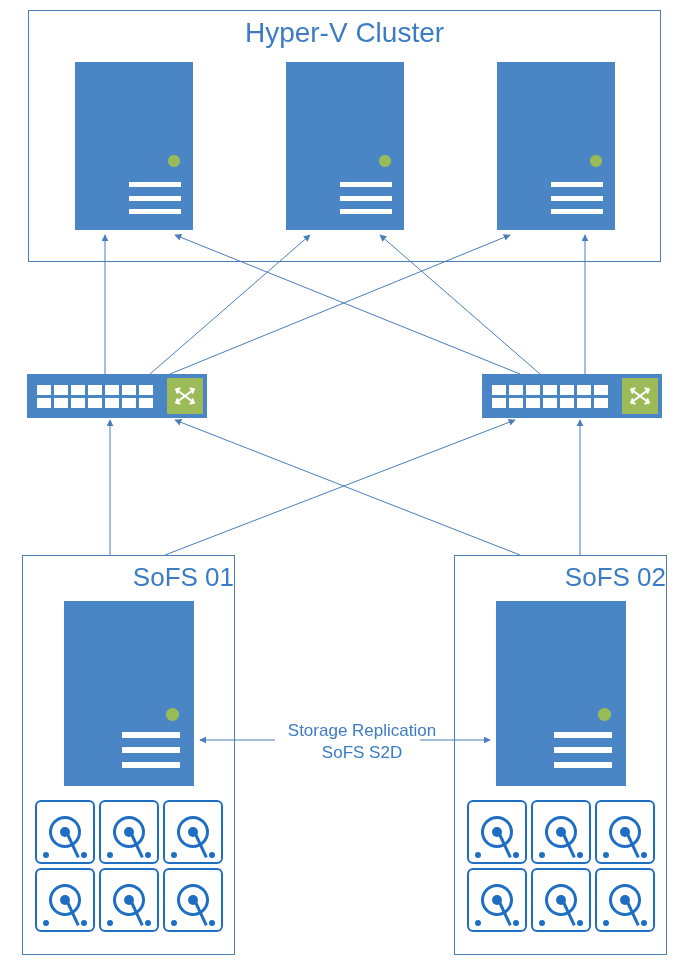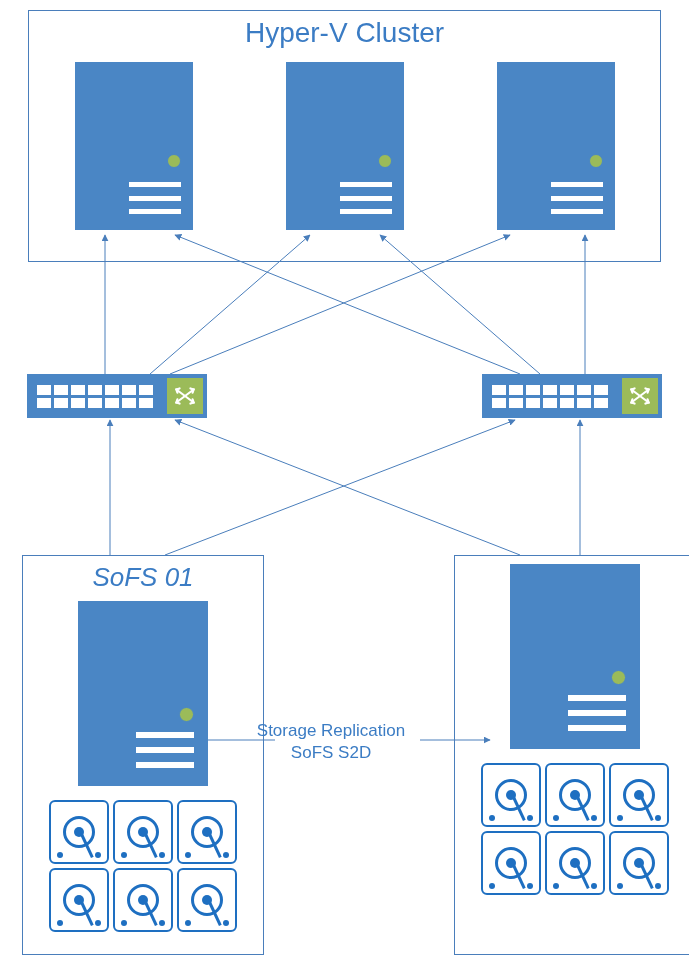--- a/index.html
+++ b/index.html
@@ -72,26 +72,25 @@
     background: #fff;
   }
   .server.small { width: 118px; height: 168px; }
   .server.small .led { top: 92px; right: 12px; width: 12px; height: 12px;}
   .server.small .grill { bottom: 16px; right: 12px; width: 52px; height: 32px;}
   .server.small .grill div { height: 5px;}
 
   
   .sofs-box {
     position: absolute;
-    width: 242px;
+    width: 213px;
     height: 400px;
     border: 1px solid #4a7ebb;
     box-sizing: border-box;
-    text-align: center;
-    font-style: italic;
+    text-align: right;
   }
   .sofs-title {
     color: #3b7cc4;
     font-size: 26px;
     margin-top: 6px;
   }
   .sofs-server-wrap {
     position: relative;
     margin: 8px auto 0 auto;
     width: 130px;
@@ -355,20 +354,21 @@
         </div>
       <div class="disk">
           <div class="arm"></div>
           <div class="foot l"></div>
           <div class="foot r"></div>
         </div>
     </div>
   </div>
 
   <div class="sofs-box" style="left:454px; top:555px;">
+    <div class="sofs-title">SoFS 02</div>
     <div class="sofs-server-wrap">
       <div class="server" style="left:0;top:0;">
         <div class="led"></div>
         <div class="grill">
             <div></div>
             <div></div>
             <div></div>
           </div>
       </div>
     </div>
@@ -399,18 +399,18 @@
           <div class="foot r"></div>
         </div>
       <div class="disk">
           <div class="arm"></div>
           <div class="foot l"></div>
           <div class="foot r"></div>
         </div>
     </div>
   </div>
 
-  <div class="repl-label" style="left:251px; top:720px; width:160px;">
+  <div class="repl-label" style="left:282px; top:720px; width:160px;">
     <span>Storage Replication</span><br>
     <span>SoFS S2D</span>
   </div>
 
 </div>
 
 </body></html>

